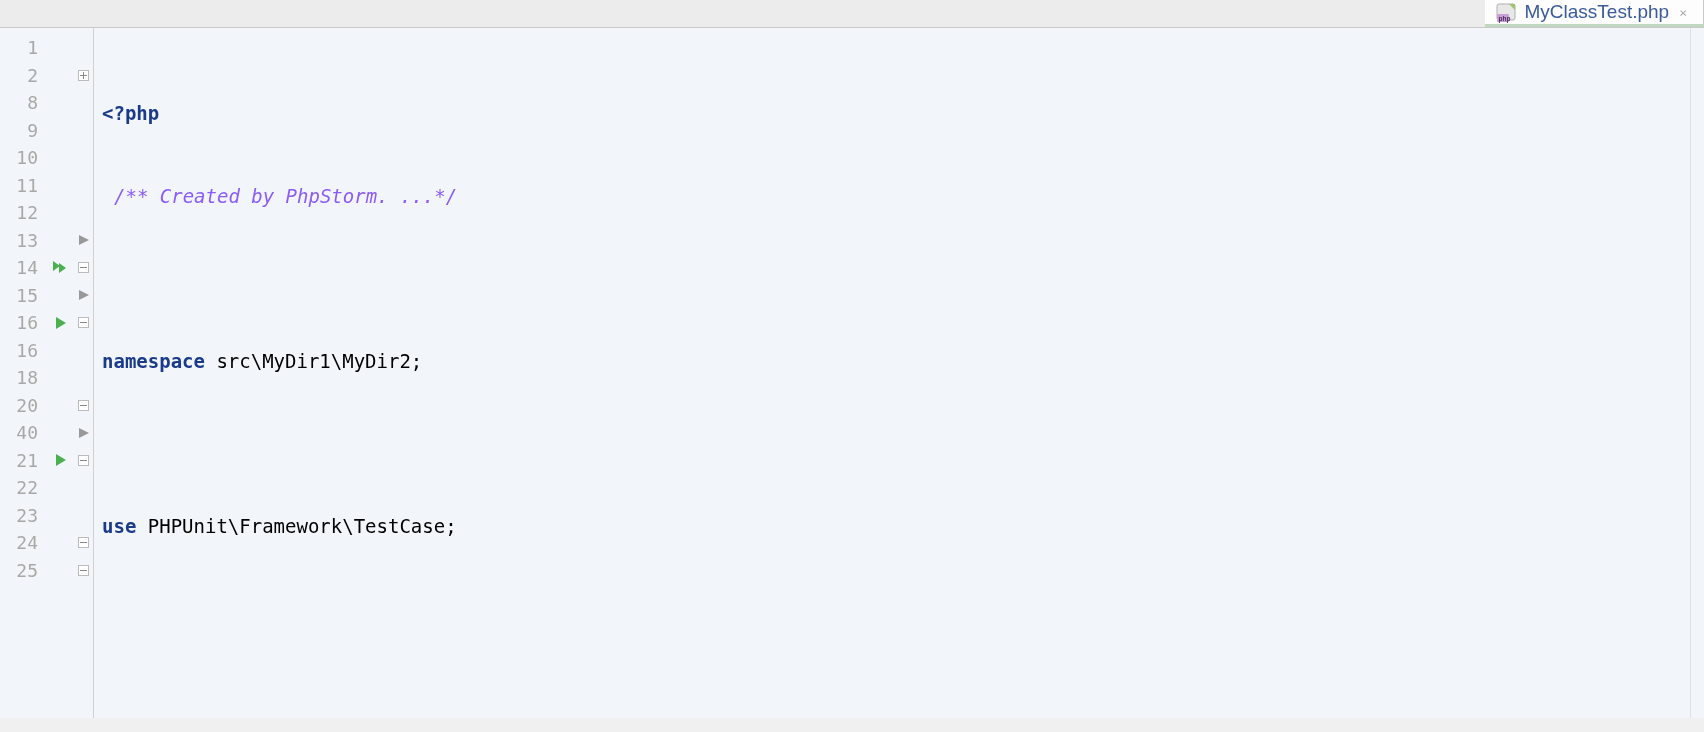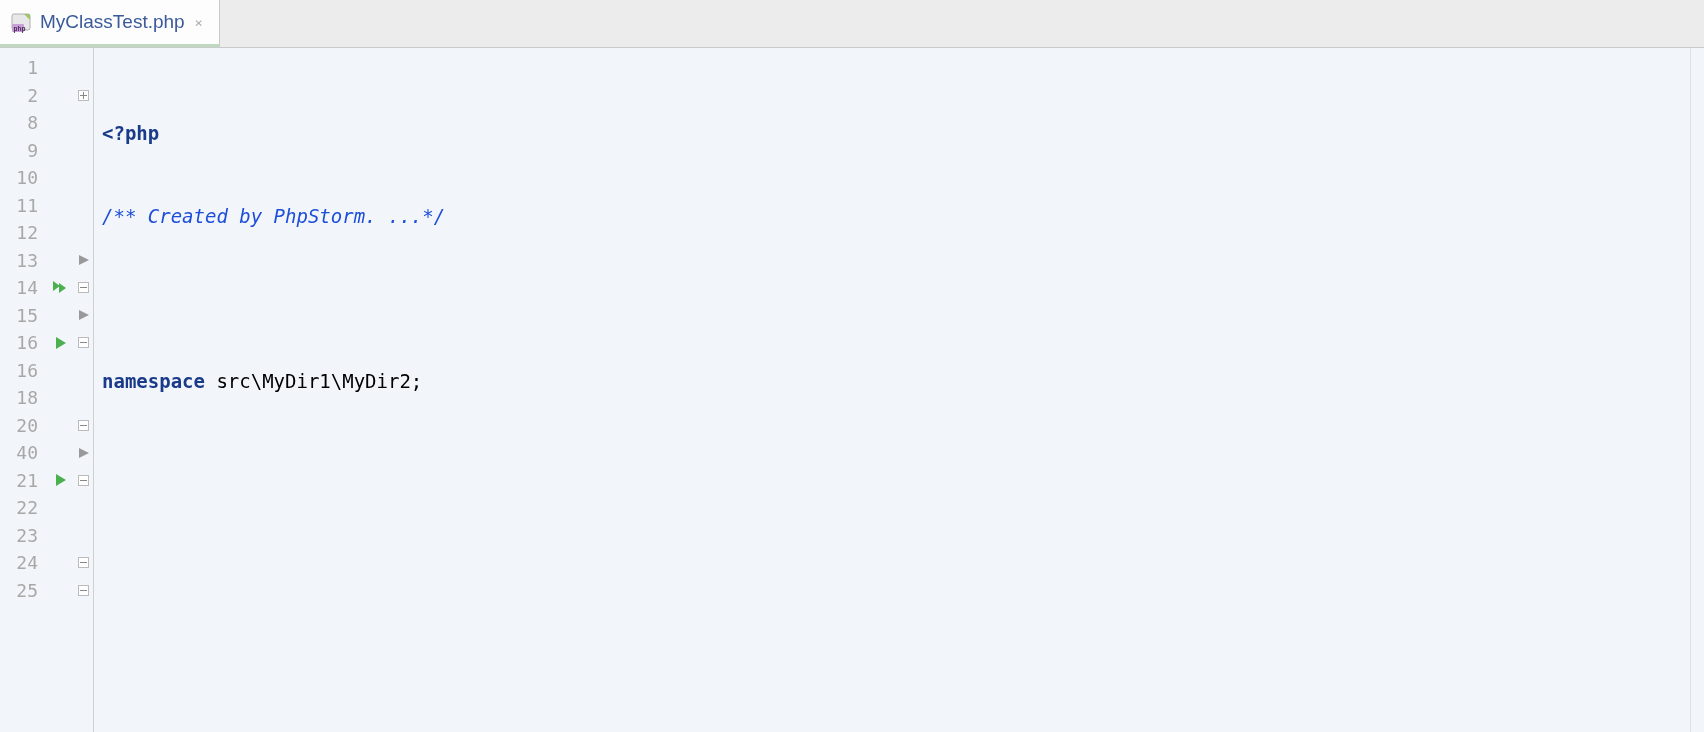--- a/index.html
+++ b/index.html
@@ -5,25 +5,26 @@
     * { margin: 0; padding: 0; box-sizing: border-box; }
     body {
       font-family: "Menlo", "Monaco", "Consolas", monospace;
       font-size: 18px;
       background: #f0f0f0;
       width: 1704px;
       height: 732px;
       overflow: hidden;
     }
     .tab-bar {
-      height: 48px;
+      height: 28px;
       background: #ececec;
       border-bottom: 1px solid #c9c9c9;
       display: flex;
       align-items: stretch;
+      justify-content: flex-end;
     }
     .tab {
       display: flex;
       align-items: center;
       padding: 0 14px 0 10px;
       background: #f5f5f5;
       border-right: 1px solid #c9c9c9;
       gap: 8px;
       position: relative;
     }
@@ -99,21 +100,21 @@
       line-height: 27.5px;
       background: #f2f6fb;
       white-space: pre;
       font-weight: 500;
     }
     .code-line {
       height: 27.5px;
       padding-left: 8px;
     }
     .kw { color: #1a3a8a; font-weight: bold; }
-    .comment { color: #1d4ed8; font-style: italic; }
+    .comment { color: #8b5cf6; font-style: italic; margin-left: 12px; }
     .plain { color: #000000; }
     .scrollbar-track {
       width: 14px;
       background: #f2f6fb;
       border-left: 1px solid #e0e0e0;
     }
     svg { display: block; }
   </style>
 </head>
 <body>
@@ -263,20 +264,21 @@
         </svg>
       </div>
   </div>
 
   <div class="code">
     <div class="code-line"><span class="kw">&lt;?php</span></div>
     <div class="code-line"><span class="comment">/** Created by PhpStorm. ...*/</span></div>
     <div class="code-line"></div>
     <div class="code-line"><span class="kw">namespace</span><span class="plain"> src\MyDir1\MyDir2;</span></div>
     <div class="code-line"></div>
+    <div class="code-line"><span class="kw">use</span><span class="plain"> PHPUnit\Framework\TestCase;</span></div>
     <div class="code-line"></div>
     <div class="code-line"></div>
     
     
     
     
     
     
     
     

